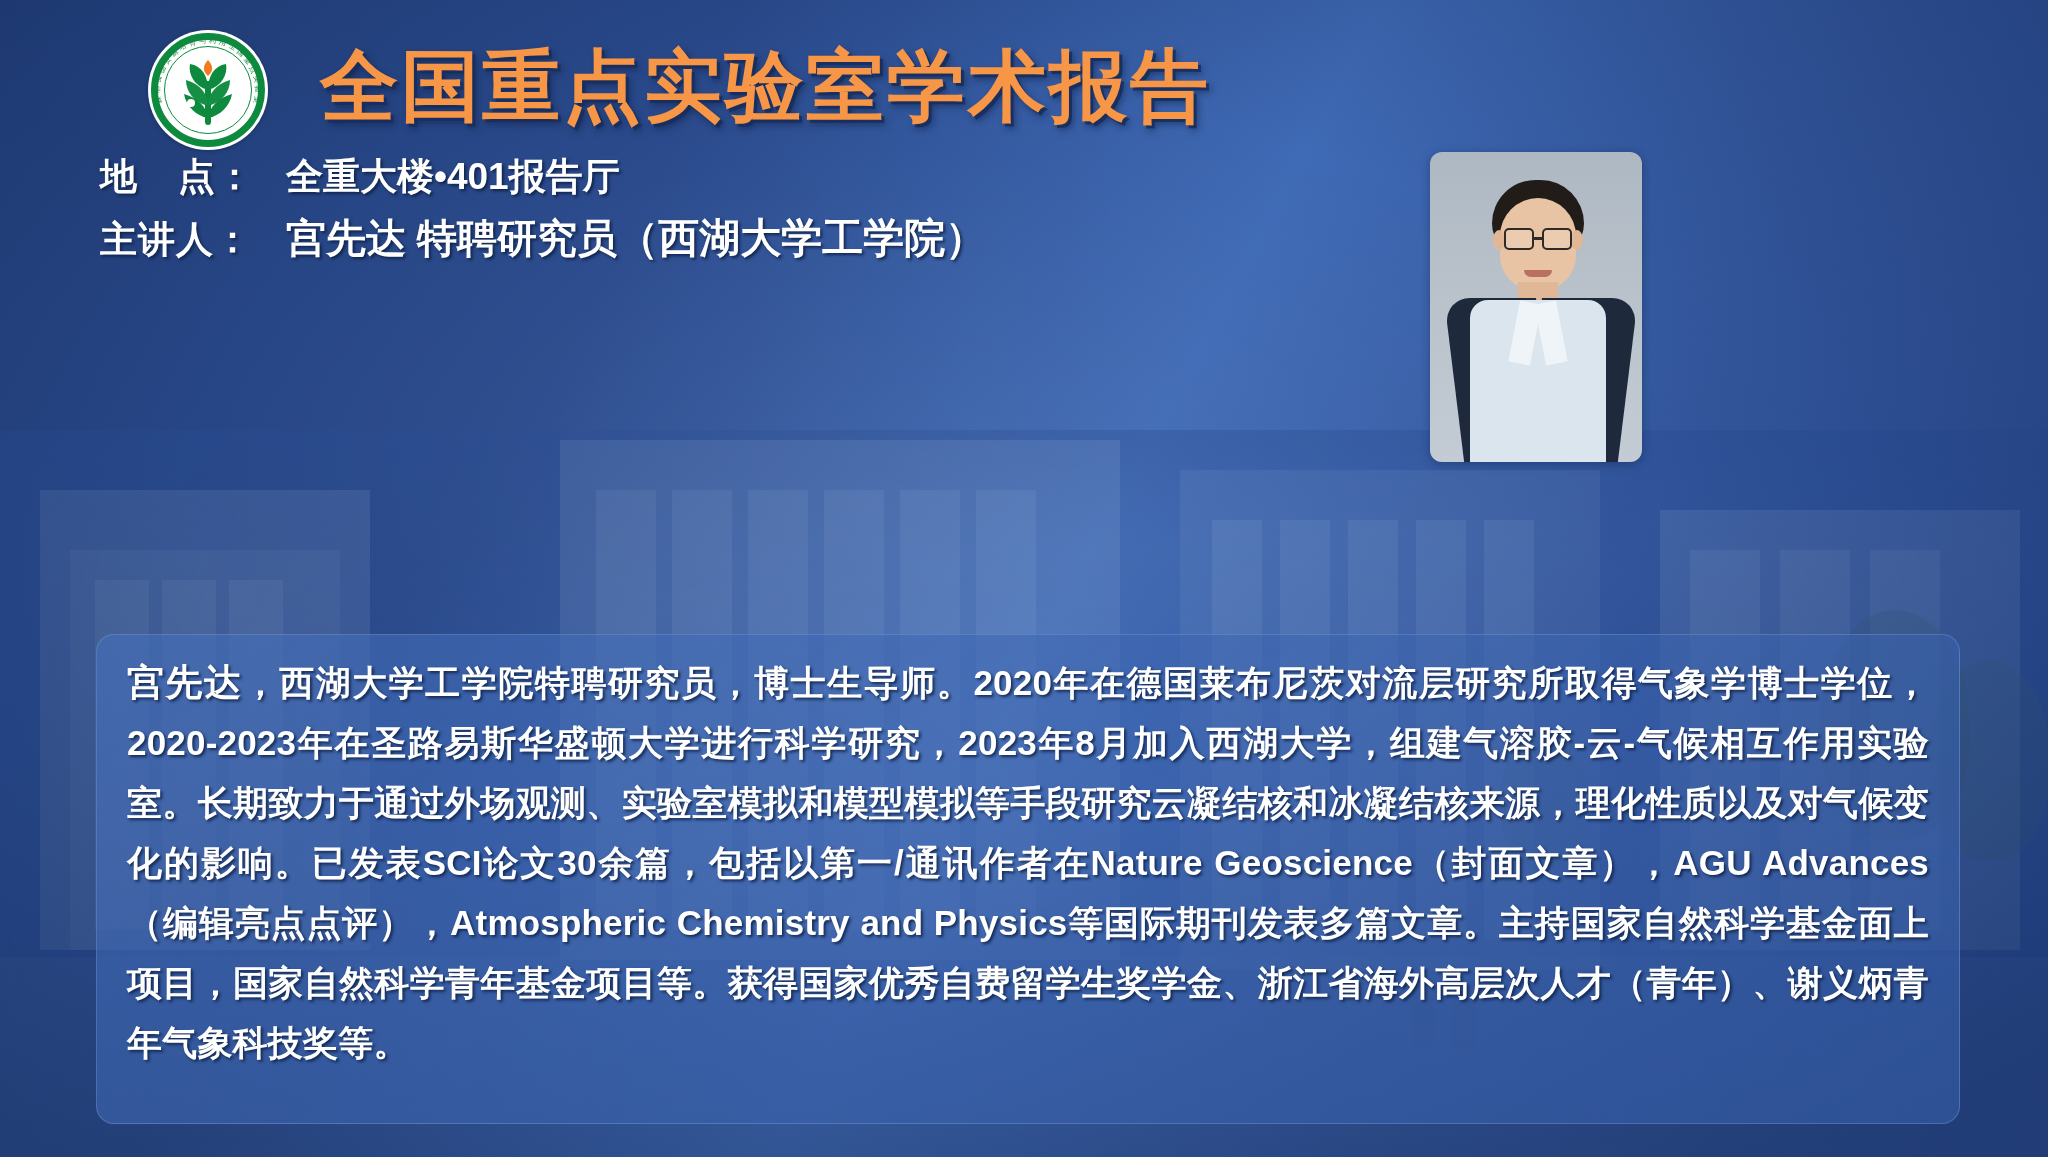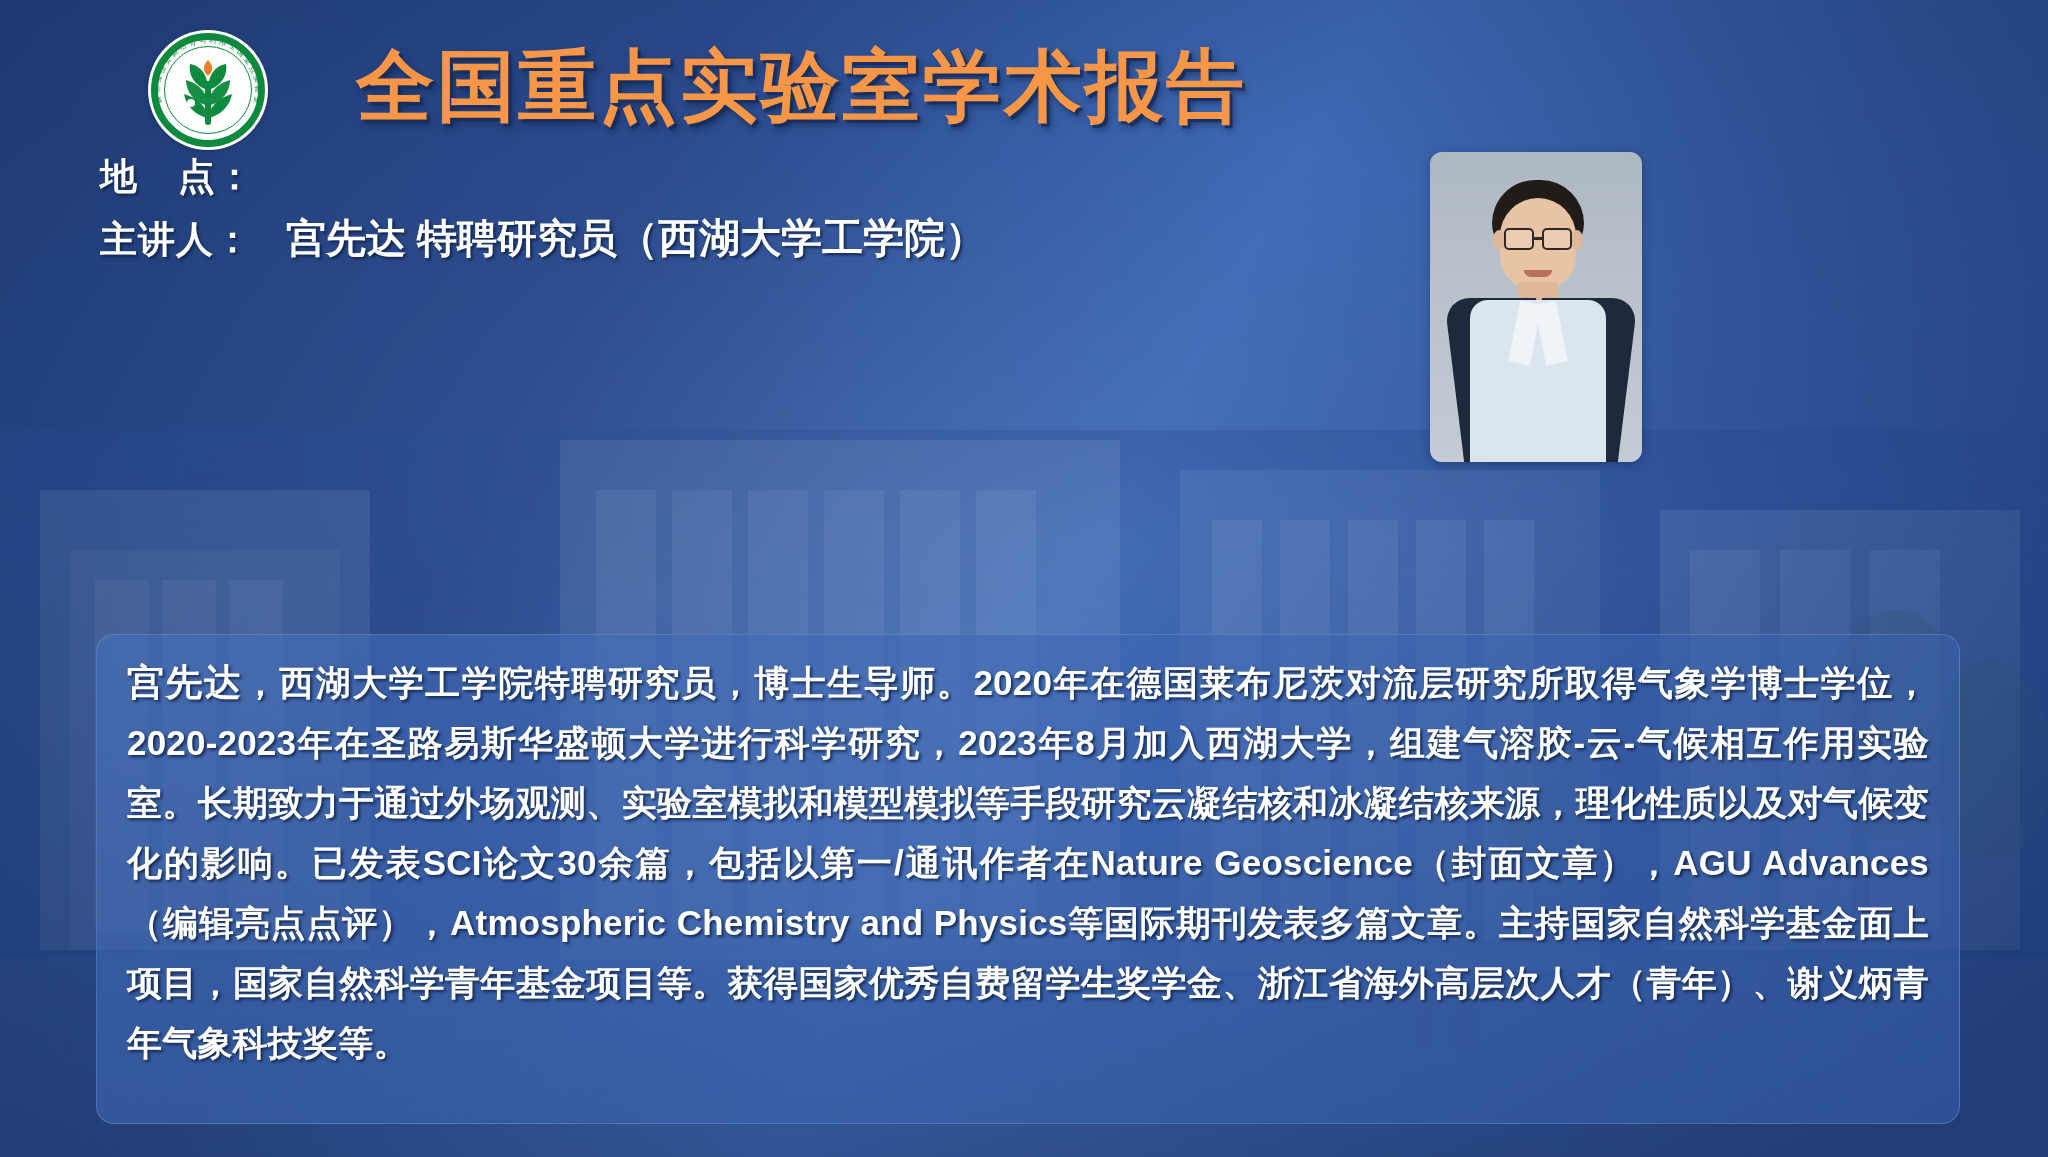--- a/index.html
+++ b/index.html
@@ -62,21 +62,21 @@
     position:absolute; left:16px; top:16px; width:88px; height:88px;
     border-radius:50%; background:#ffffff; border:1.5px solid #0d8a3e;
   }
   .logo .arc-text {
     position:absolute; left:0; top:0; width:120px; height:120px;
     font-size:7.2px; color:#0d8a3e; font-family:"Liberation Sans", sans-serif;
   }
   .logo svg { position:absolute; left:18px; top:18px; }
 
   .title-wrap {
-    position:absolute; left:320px; top:26px; width:1320px; height:120px;margin-left:36px;
+    position:absolute; left:320px; top:26px; width:1320px; height:120px;
   }
   .title {
     font-family:"Liberation Sans", sans-serif;
     font-weight:bold;
     font-size:78px;
     letter-spacing:3px;
     color:#f79646;
     line-height:120px;
     text-shadow:
       3px 3px 0 rgba(22,45,92,0.85),
@@ -286,20 +286,21 @@
   </div>
 
   <div class="info">
 
 
 
     <div class="row r-place">
       <div class="label">
         <span>地</span><span class="sp"></span><span>点</span><span>：</span>
       </div>
+      <div class="val">全重大楼•401报告厅</div>
     </div>
 
     <div class="row r-speaker">
       <div class="label">
         <span>主讲人</span><span>：</span>
       </div>
       <div class="val-main">宫先达 特聘研究员</div>
       <div class="val-sub">（西湖大学工学院）</div>
     </div>
 

